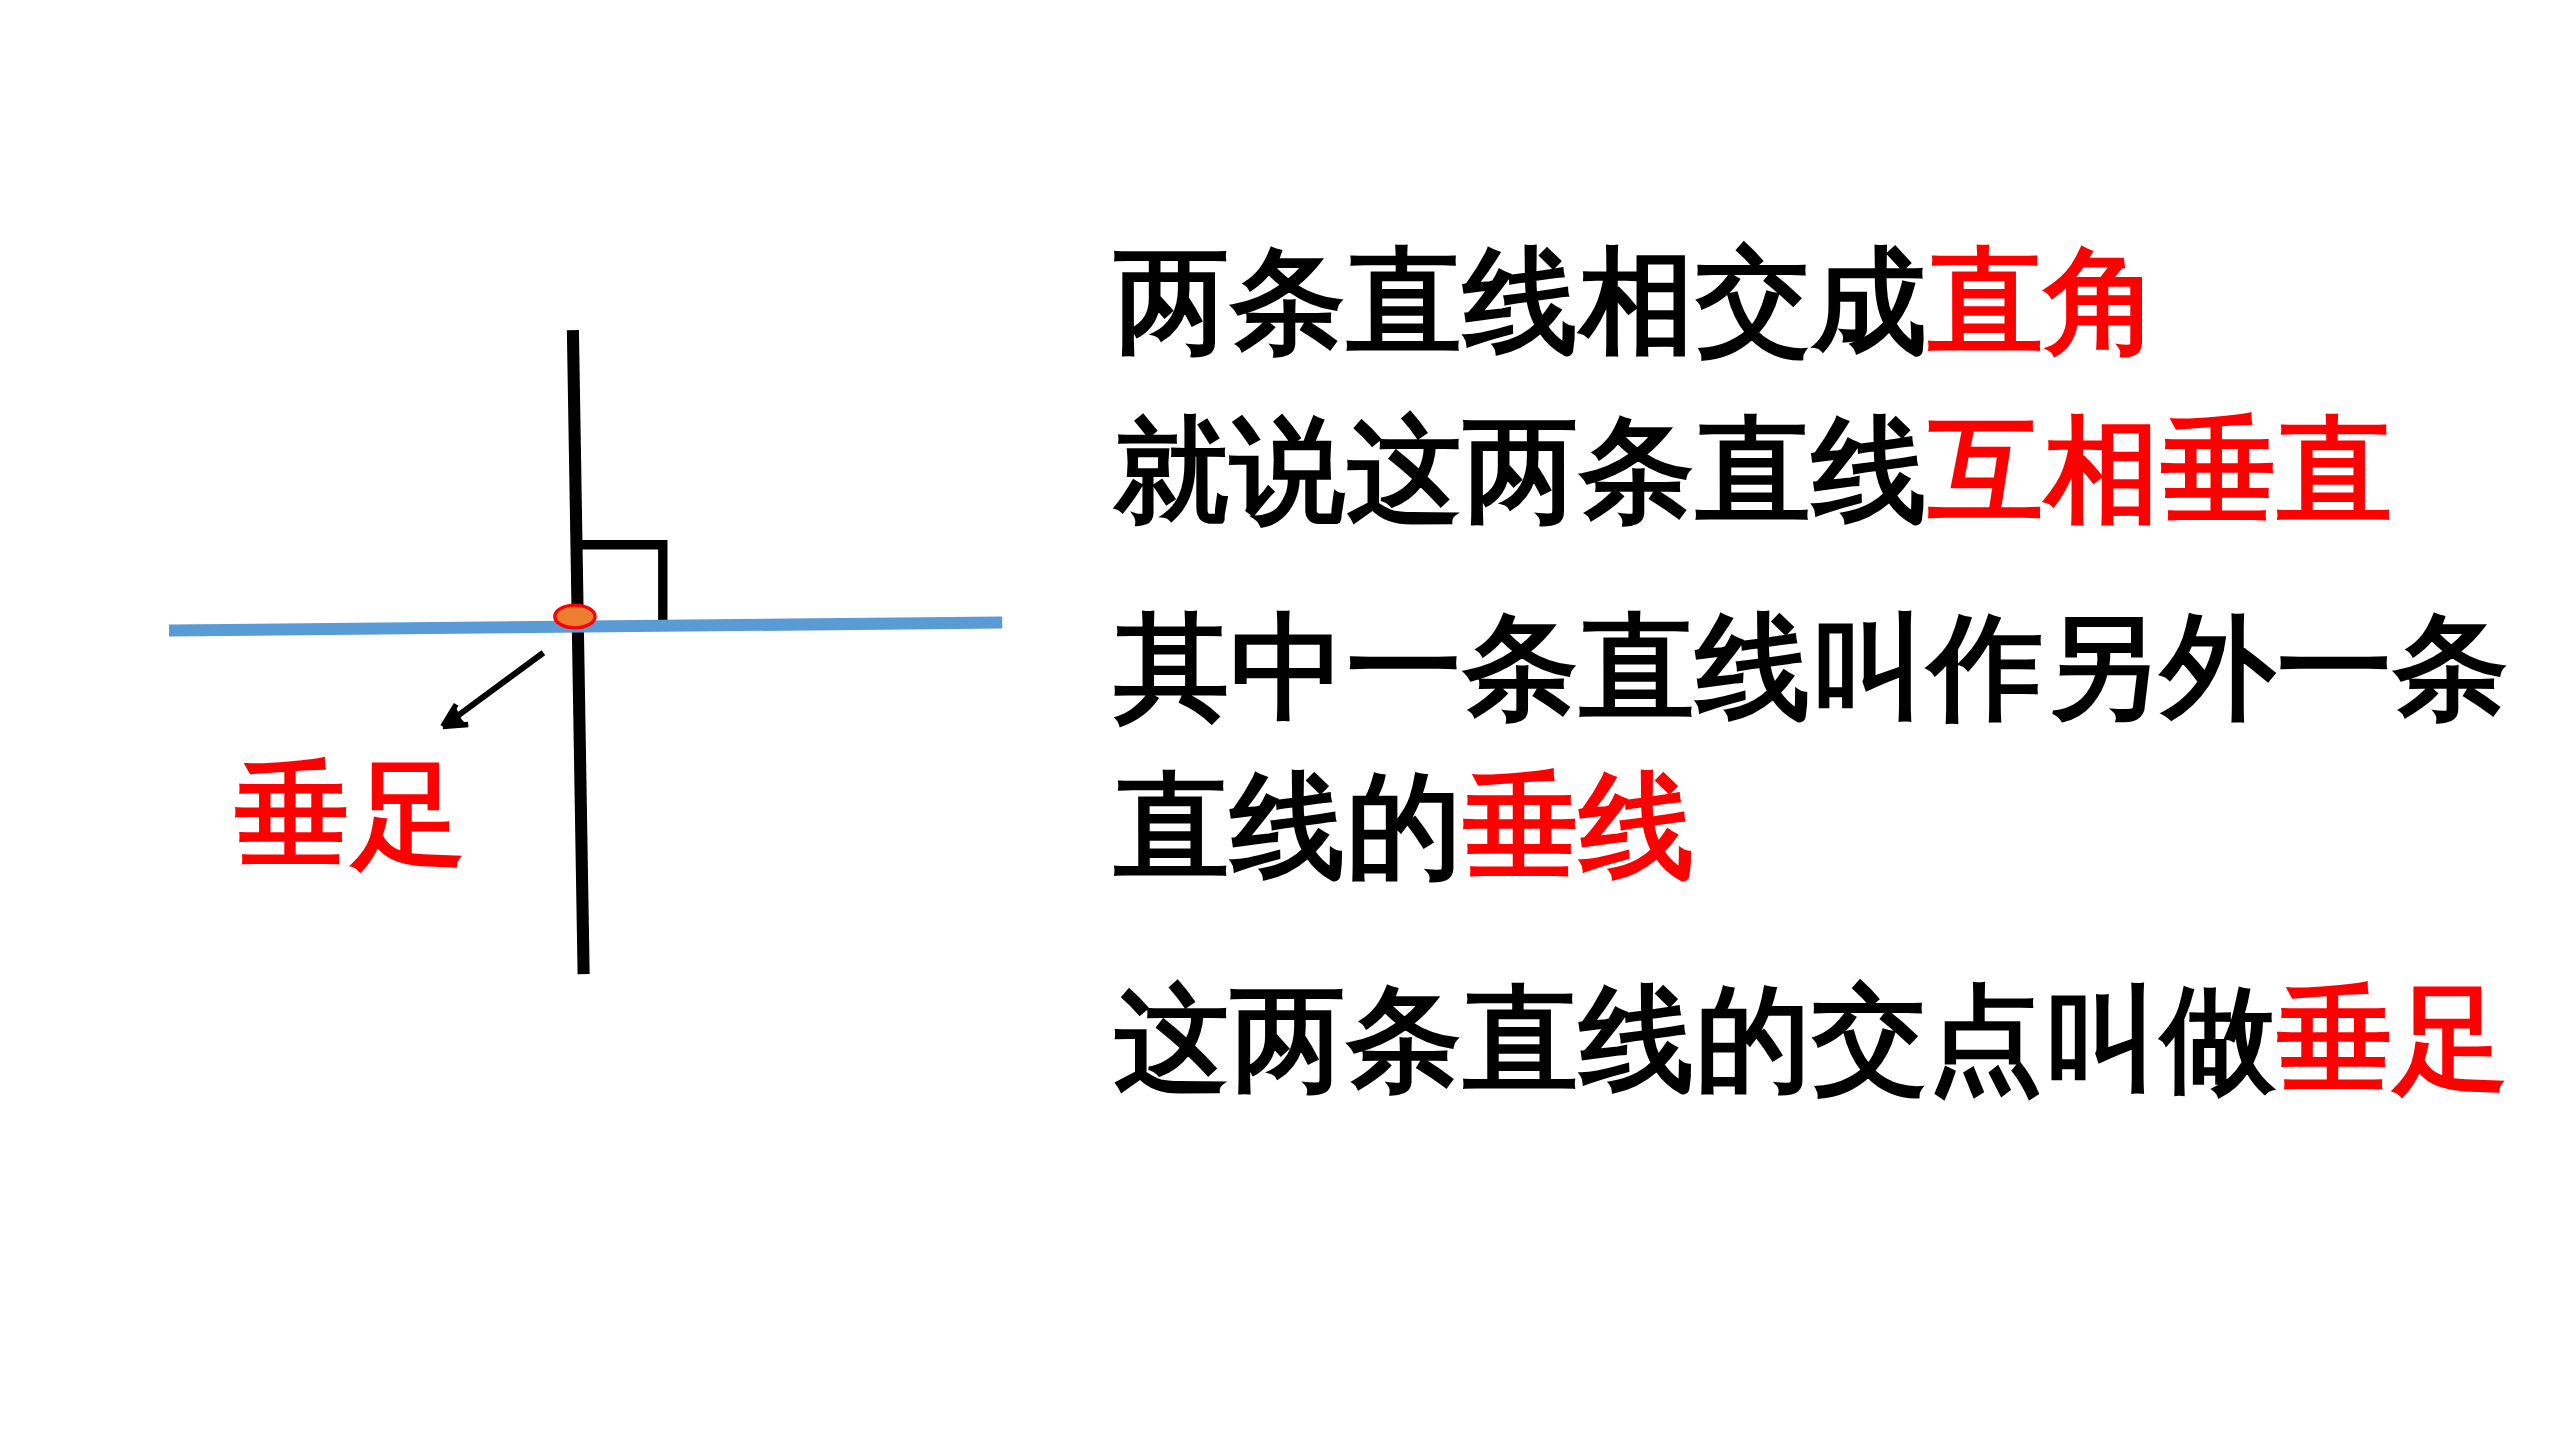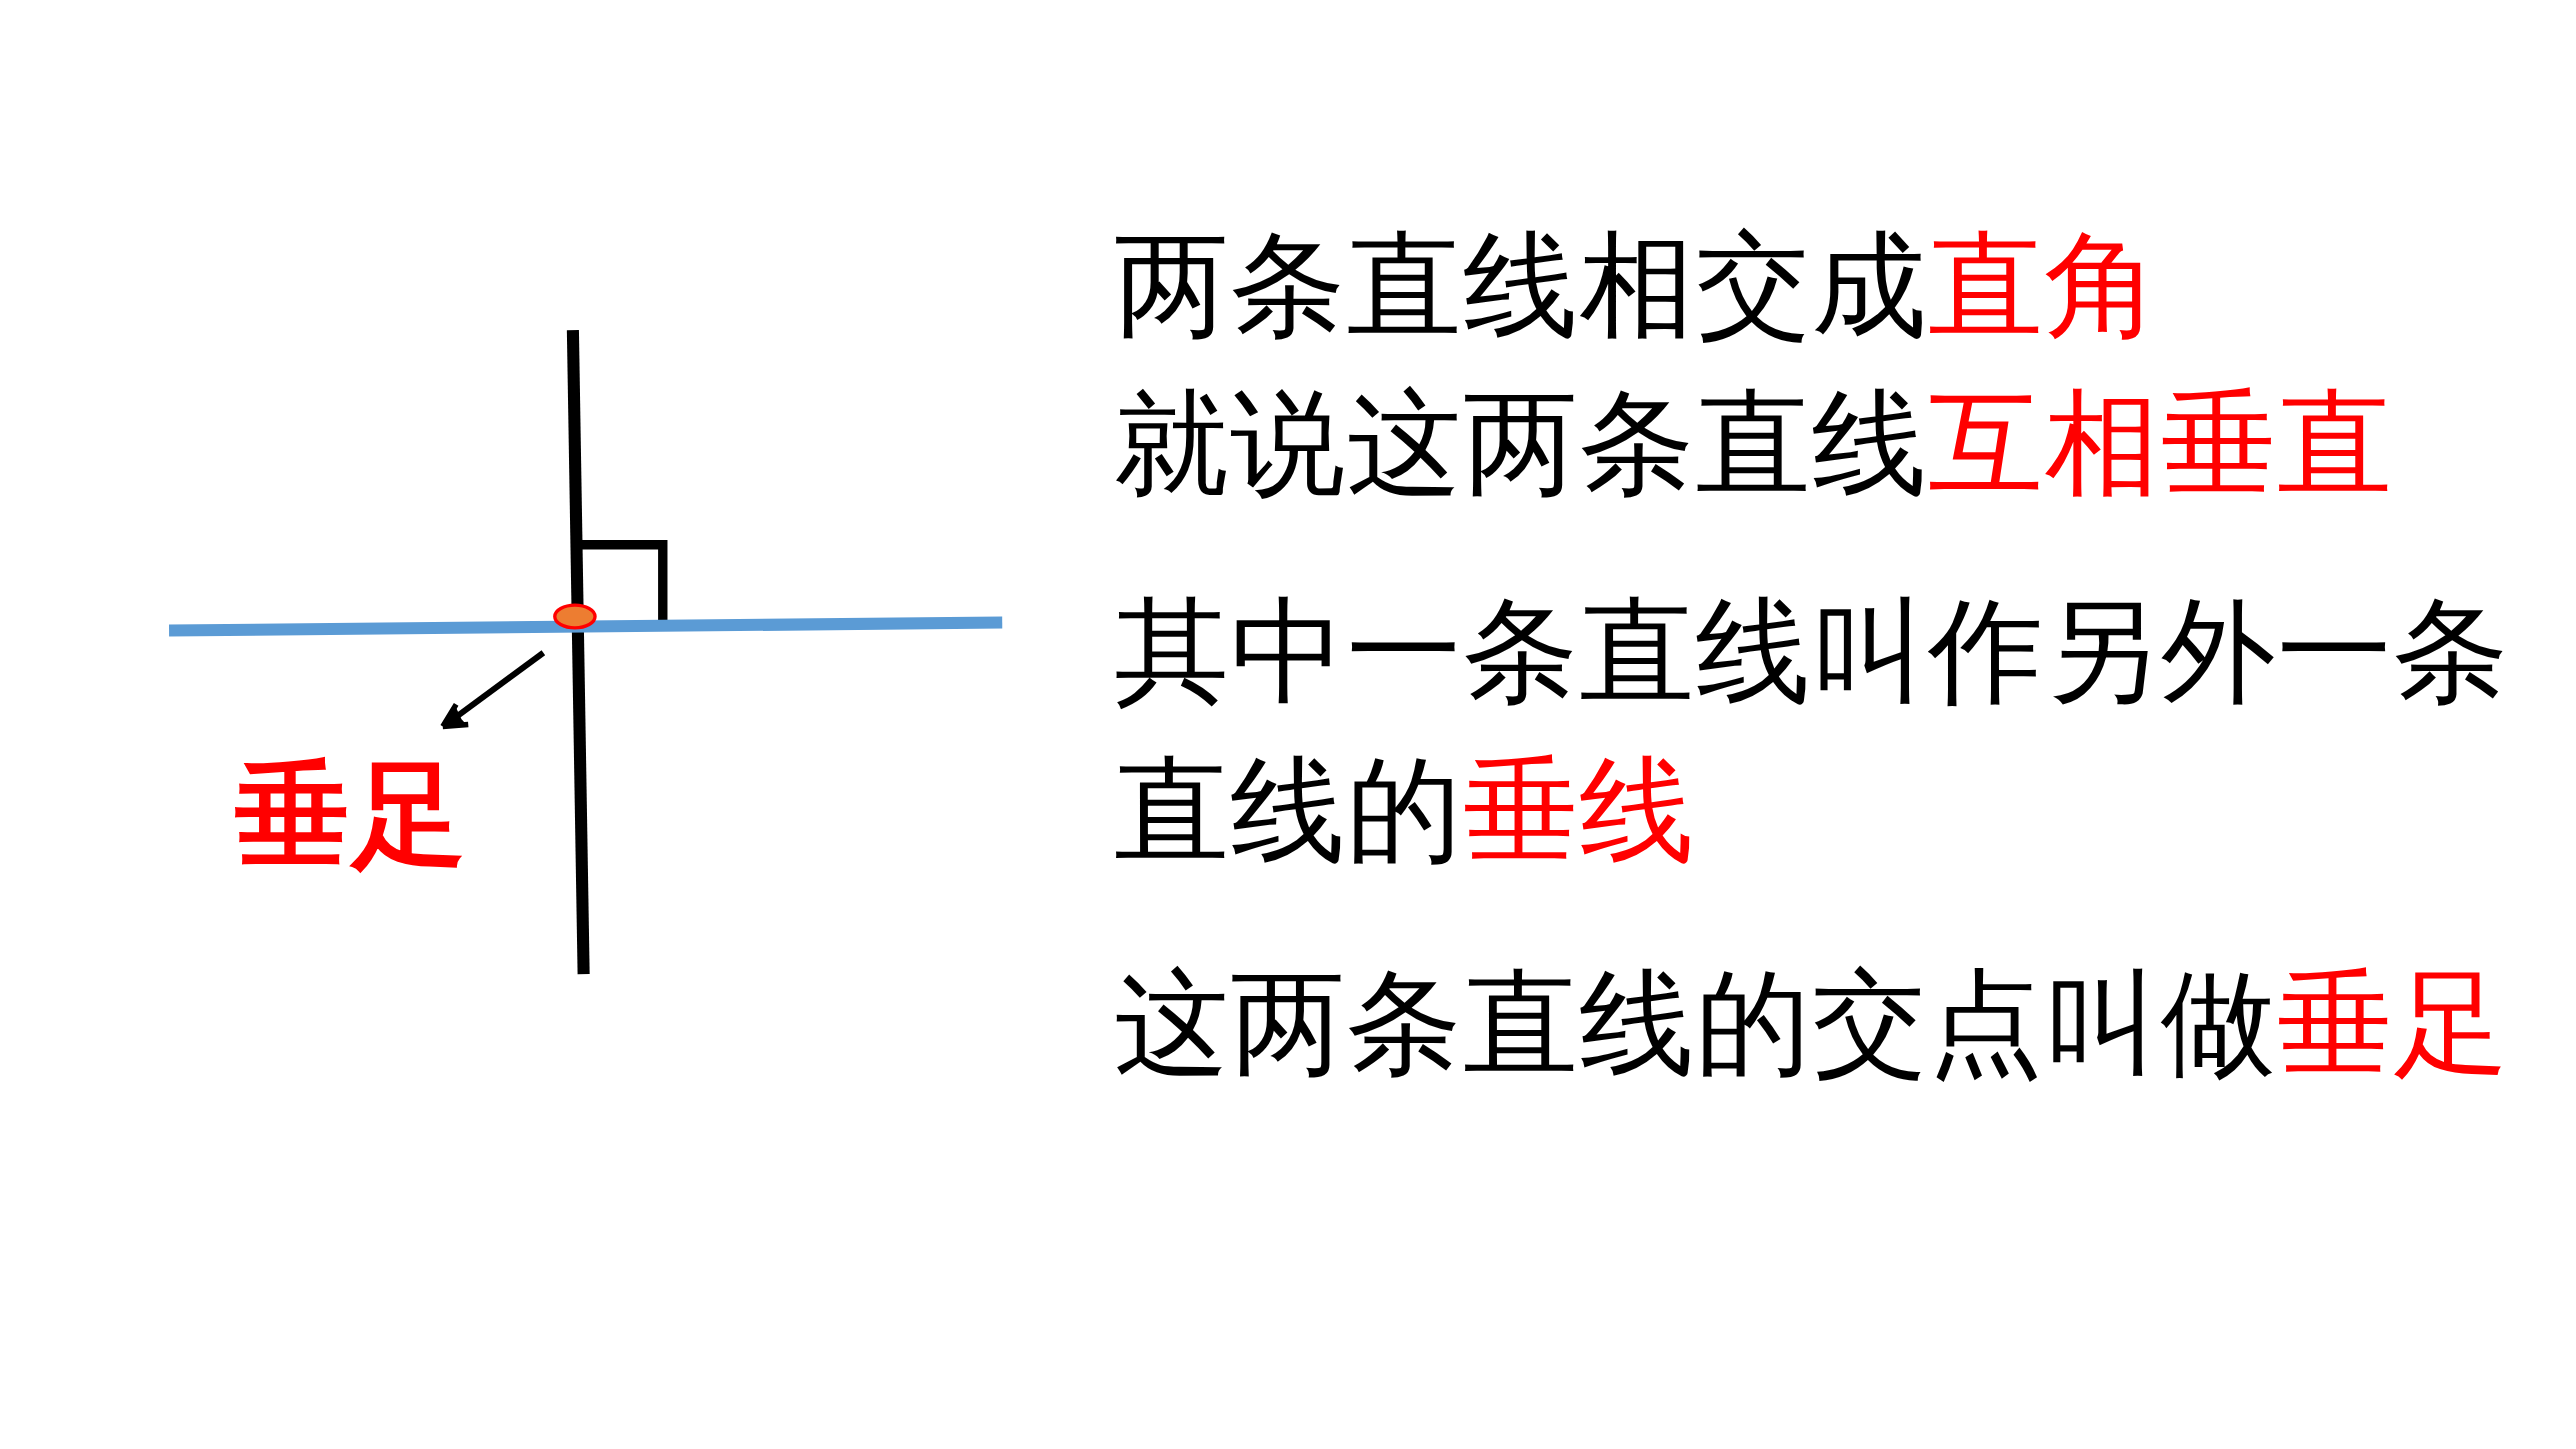--- a/index.html
+++ b/index.html
@@ -2,22 +2,22 @@
 <html style="font-size:10.7px"><head>
 <meta charset="utf-8">
 <style>
   html, body { margin:0; padding:0; }
   body { width:2576px; height:1449px; background:#ffffff; position:relative; overflow:hidden;
          font-family:"DejaVu Sans", "Liberation Sans", sans-serif; }
   #diagram { position:absolute; left:0; top:0; width:2576px; height:1449px; }
   .label-foot { position:absolute; left:235px; top:748px; font-size:114px; line-height:134px;
                 color:#ff0000; font-weight:bold; letter-spacing:2.7px; white-space:nowrap; }
   .text-block { position:absolute; left:1114px; top:0; width:1462px; }
-  .tline { position:absolute; left:0; font-size:115px; line-height:134px; font-weight:normal;
-           white-space:nowrap; color:#000000; letter-spacing:1.3px; }
+  .tline { position:absolute; left:0; font-size:115px; line-height:134px; font-weight:bold;
+           white-space:nowrap; color:#000000; letter-spacing:1.3px;margin-top:16px; }
   .hl { color:#ff0000; }
 </style>
 </head>
 <body>
 
 <svg id="diagram" viewBox="0 0 3840 2160" xmlns="http://www.w3.org/2000/svg">
 
   <polyline points="862,812 988,812 988,930" fill="none" stroke="#000000" stroke-width="14"></polyline>
 
   <line x1="854" y1="492" x2="870" y2="1452" stroke="#000000" stroke-width="18"></line>
@@ -30,21 +30,21 @@
   <polygon points="660,1083 678,1051 688,1072 697,1082" fill="#000000"></polygon>
   <path d="M660,1083 L680,1050 M660,1083 L698,1080" stroke="#000000" stroke-width="8" fill="none"></path>
 </svg>
 
 <div class="label-foot">垂足</div>
 
 <div class="text-block">
   <div class="tline" style="top:218px;">
     <span>两条直线相交成</span><span class="hl">直角</span>
   </div>
-  <div class="tline" style="top:376px;">
+  <div class="tline" style="top:387px;">
     <span>就说这两条直线</span><span class="hl">互相垂直</span>
   </div>
   <div class="tline" style="top:584px;text-align:right;">
     <span>其中一条直线叫作另外一条</span><span class="hl"></span>
   </div>
   <div class="tline" style="top:743px;">
     <span>直线的</span><span class="hl">垂线</span>
   </div>
   <div class="tline" style="top:956px;">
     <span>这两条直线的交点叫做</span><span class="hl">垂足</span>

